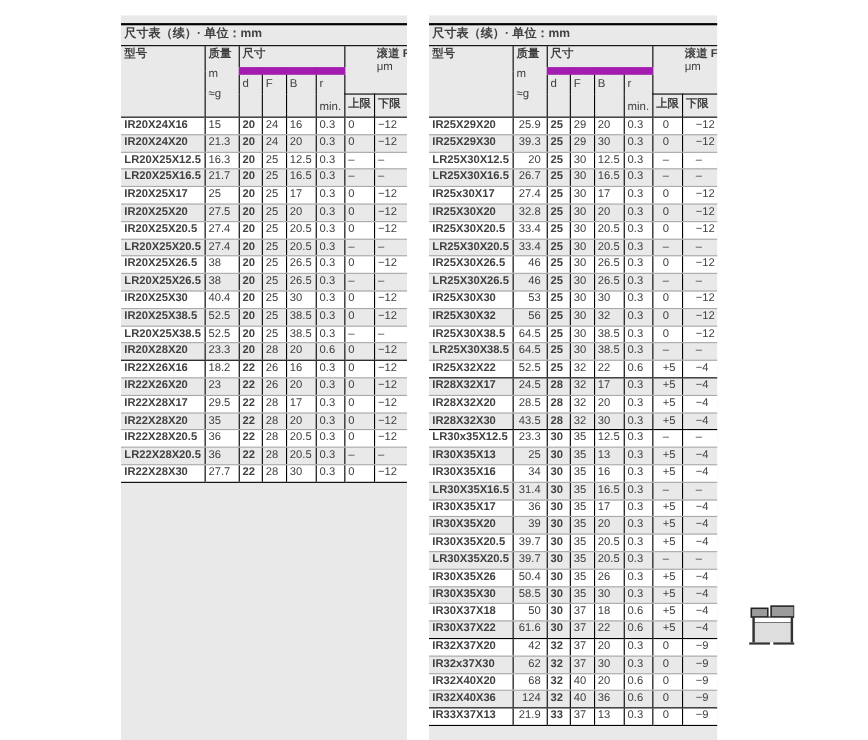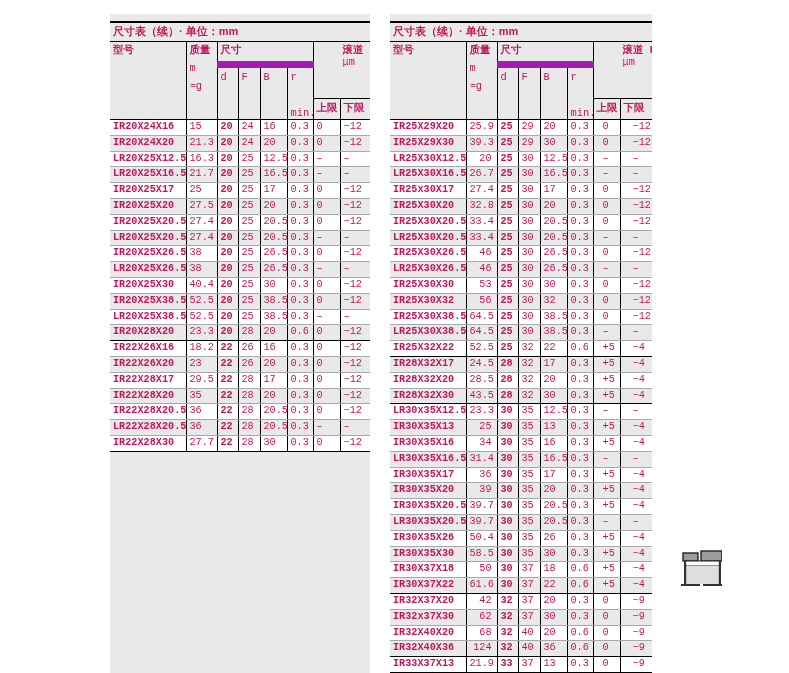--- a/index.html
+++ b/index.html
@@ -1,37 +1,37 @@
 <!DOCTYPE html>
 <html><head>
 <meta charset="utf-8">
 <style>
   html,body{margin:0;padding:0;background:#fff;}
   #canvas{position:relative;width:722px;height:673px;background:#ffffff;overflow:hidden;
-          font-family:"Liberation Sans","DejaVu Sans",sans-serif;color:#be185d;}
+          font-family:"Liberation Sans","DejaVu Sans",sans-serif;color:#404040;}
   .panel{position:absolute;top:14px;height:659px;background:#e9e9e9;}
   #panelL{left:110px;width:260px;}
   #panelR{left:390px;width:262px;}
   .titlebar{margin-top:7px;border-top:2.2px solid #000;border-bottom:1px solid #000;
             font-weight:bold;font-size:11px;line-height:15px;padding:1px 3px 2px 3px;}
-  table{border-collapse:collapse;table-layout:fixed;width:100%;font-size:10.2px;font-family:Liberation Mono, monospace;}
+  table{border-collapse:collapse;table-layout:fixed;width:100%;font-size:10.2px;}
   th,td{border-left:1px solid #000;padding:0 3px;vertical-align:top;text-align:left;
         font-weight:normal;overflow:hidden;white-space:nowrap;}
   .nb{border-left:none !important;}
   thead th{font-size:10.4px;line-height:12px;}
   tr.h1 .th-dims{height:17px;font-weight:bold;border-bottom:7px solid #a21caf;padding-top:2px;}
   .th-model{font-weight:bold;padding-top:2px;}
   .th-mass .lbl{font-weight:bold;height:17px;padding-top:2px;box-sizing:border-box;}
   .th-mass .m1{height:18px;padding-top:3px;box-sizing:border-box;}
   .th-mass .m2{height:17px;padding-top:3px;box-sizing:border-box;}
   .th-tol{border-bottom:1px solid #000;padding-top:2px;padding-left:29px;}
   .th-tol .u{font-weight:normal;}
   .th-tol .t{font-weight:bold;}
   tr.h2 th{height:35px;padding-top:3px;}
-  .th-r .rmin{margin-top:24px;}
+  .th-r .rmin{margin-top:9px;}
   tr.h3 th{height:17px;font-weight:bold;padding-top:3px;margin-top:29px;}
   tbody td{height:14.8px;line-height:14.8px;border-bottom:1px solid #a9a9a9;background:#fff;}
   tbody tr:first-child td{border-top:1px solid #000000;}
   tbody tr.alt td{background:#e9e9e9;}
   tbody tr.group-end td{border-bottom:1.7px solid #000;}
   tbody tr:last-child td{border-bottom:1.2px solid #000;}
   td.c0,td.c2{font-weight:bold;}
   #panelR td.c1{text-align:right;padding-right:5px;margin-left:46px;}
   #panelR td.c6{padding-left:9px;}
   #panelR td.c7{padding-left:12px;}

